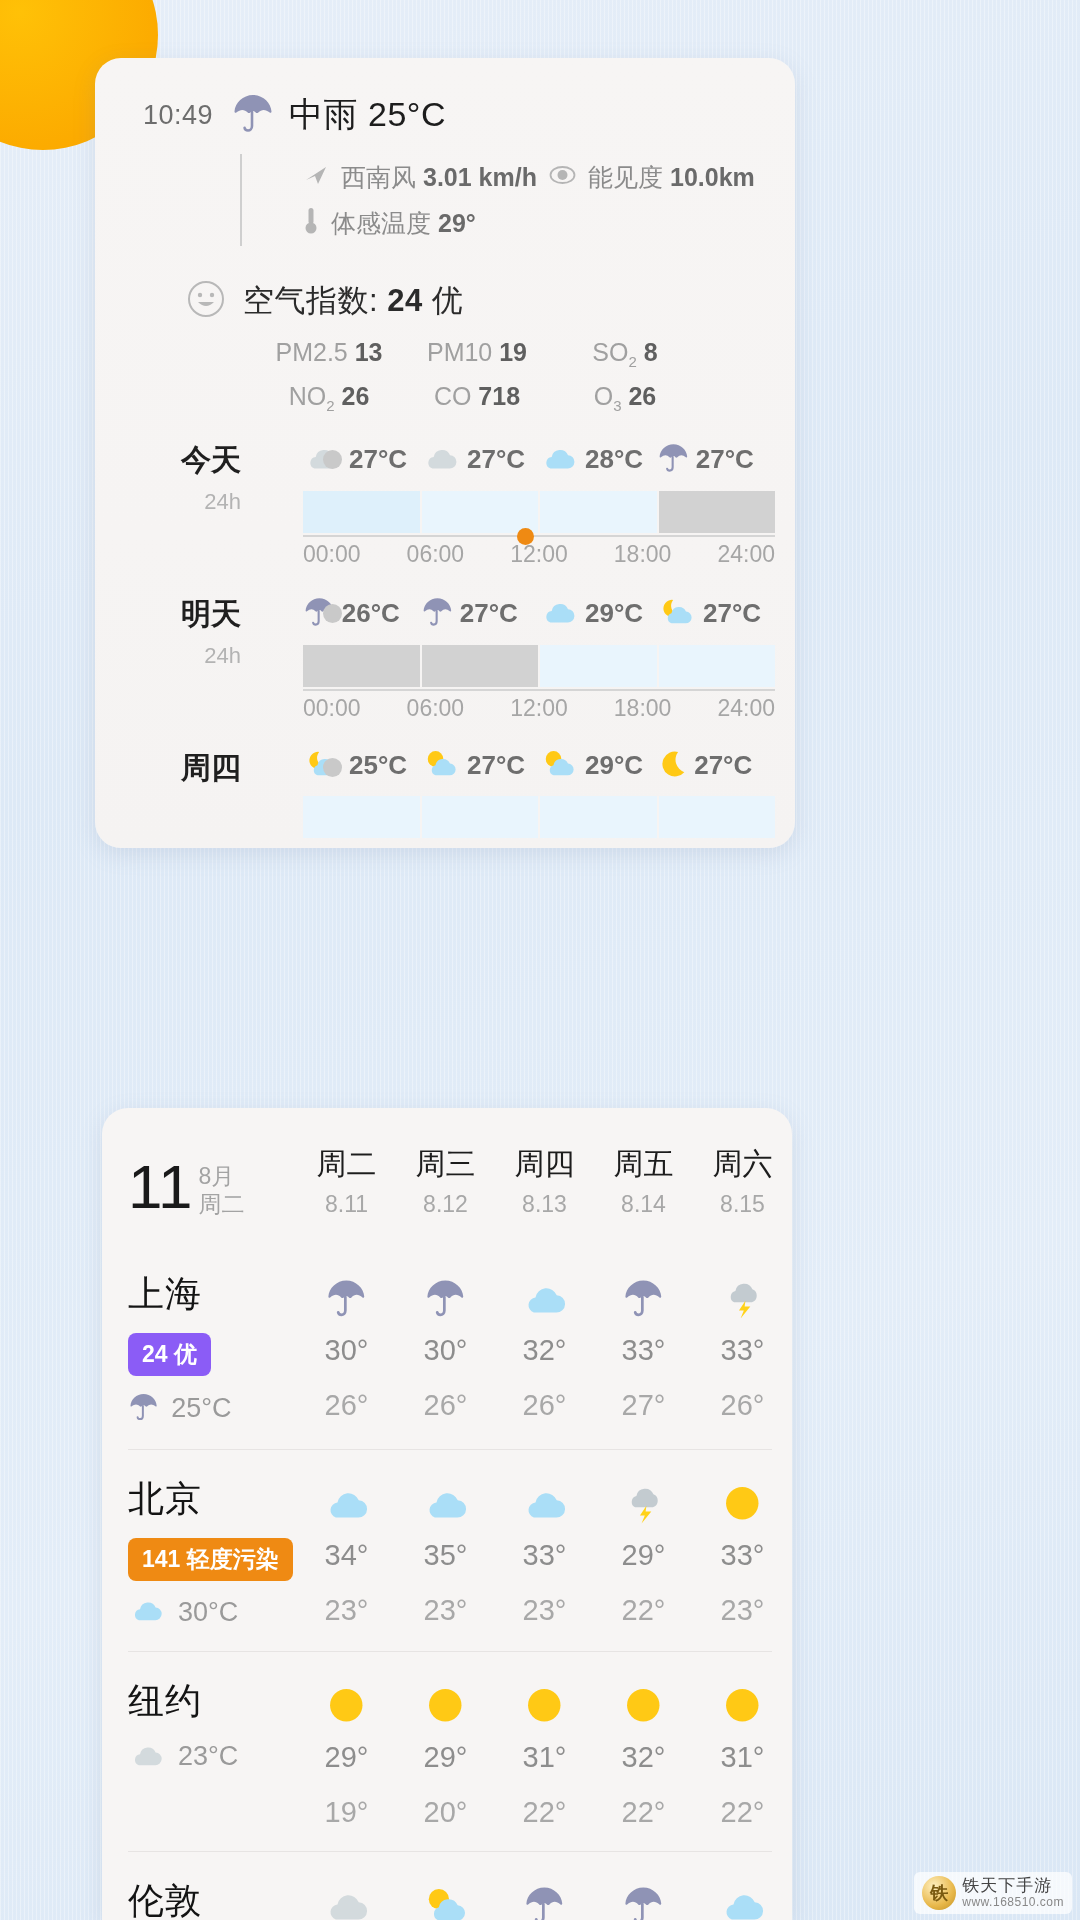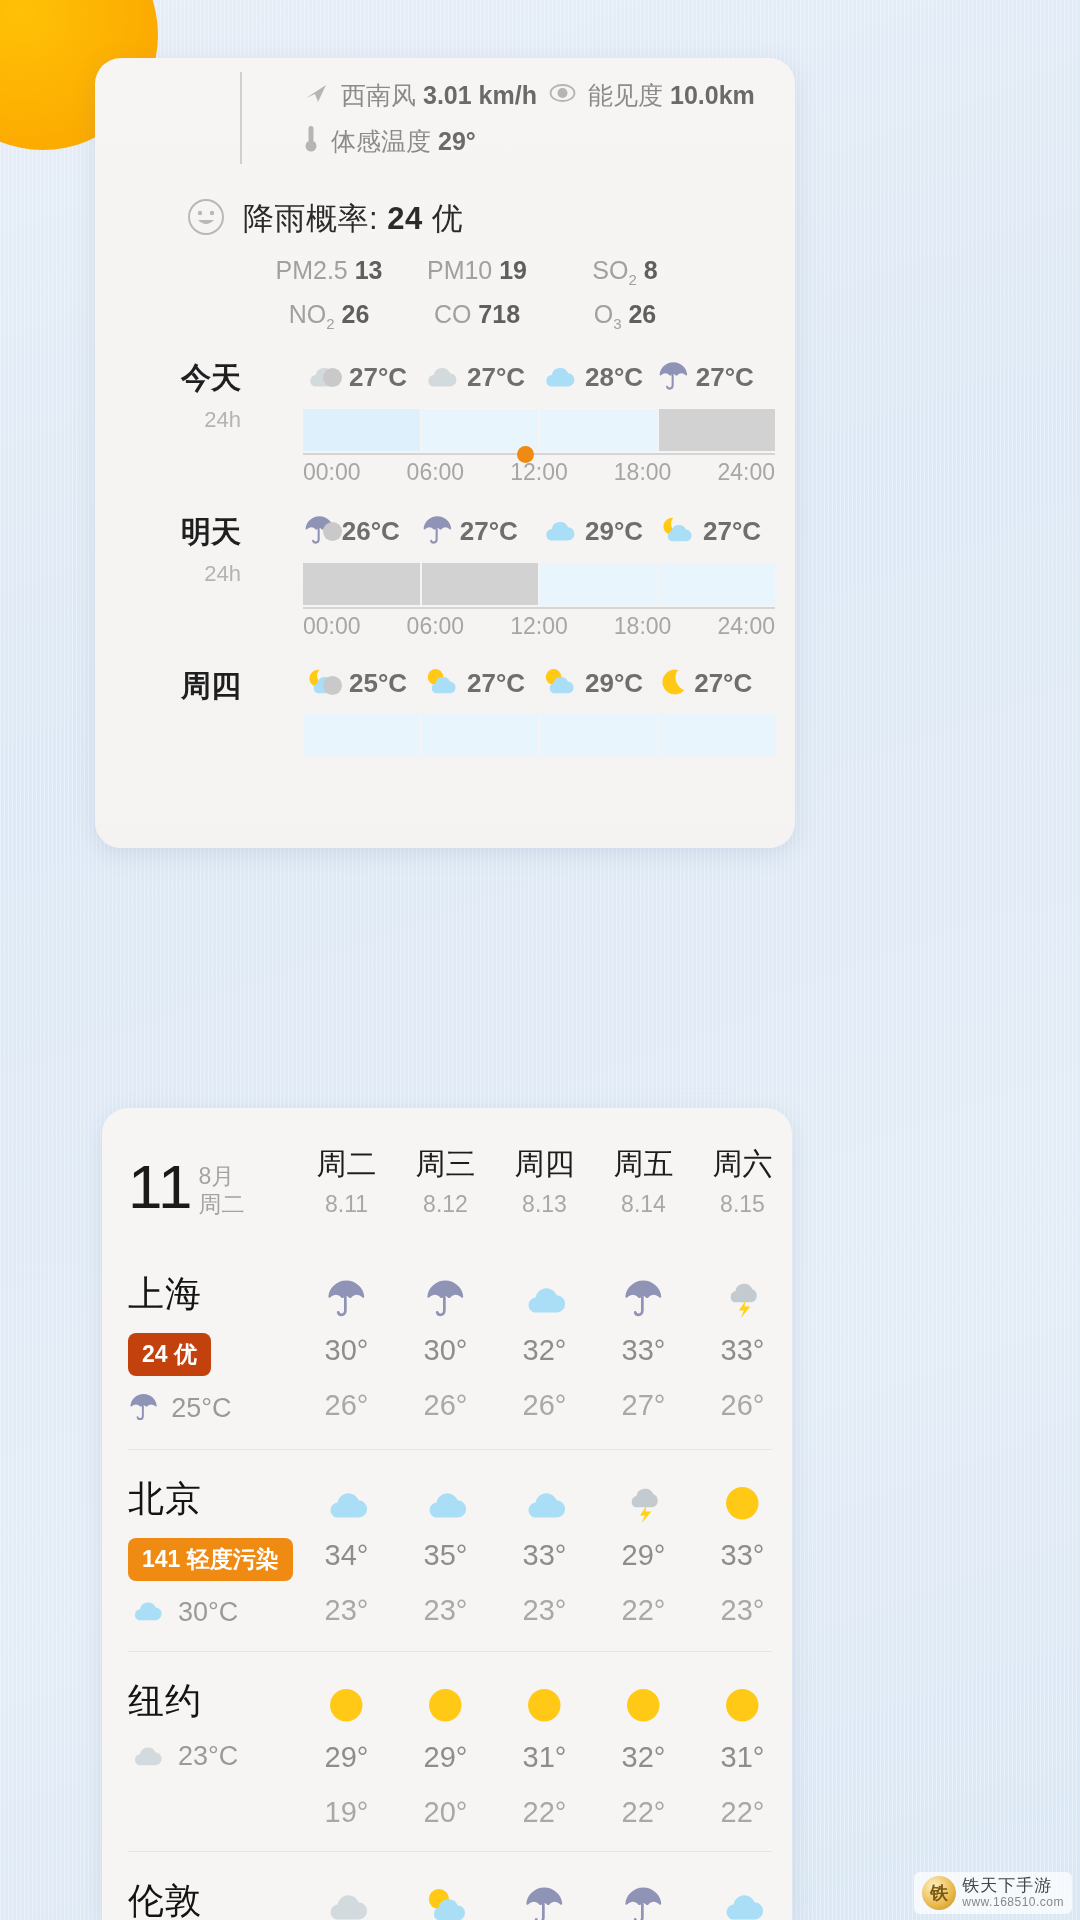--- a/index.html
+++ b/index.html
@@ -152,20 +152,33 @@
   .wm-txt .l2 { font-size: 12px; color: #888; letter-spacing: .5px; }
 </style>
 </head>
 <body>
 
 <div class="bg-texture"></div>
 <div class="sun-corner"></div>
 
 <div class="card" id="card-current">
 
+  <div class="cur-head">
+    <span class="cur-time">10:49</span>
+    <span class="cur-icon">
+      <svg width="44" height="46" viewBox="0 0 44 46">
+        <path d="M22 5C12 5 4 13 3.5 21.5c0 1.2 1 1.6 1.8 1 2-1.6 4.2-2.6 6-2.6 1.9 0 3.9 1 5.4 2.6.7.8 1.9.8 2.6 0 .6-.7 1.6-1.5 2.7-1.5s2.1.8 2.7 1.5c.7.8 1.9.8 2.6 0 1.5-1.6 3.5-2.6 5.4-2.6 1.8 0 4 1 6 2.6.8.6 1.8.2 1.8-1C40 13 32 5 22 5z" fill="#8f93b5"></path>
+        <path d="M21 22v14c0 3-2 4.5-4 4.5-1.8 0-3.2-1.2-3.4-2.6" stroke="#8f93b5" stroke-width="2.6" fill="none" stroke-linecap="round"></path>
+      </svg>
+    </span>
+    <span class="cur-cond">
+      <span>中雨</span>
+      <span>25°C</span>
+    </span>
+  </div>
 
   <div class="detail-wrap">
     <div class="vline"></div>
     <div class="detail-rows">
 
 
       <div class="drow">
         <div class="dcell">
           <span>
             <svg width="26" height="26" viewBox="0 0 26 26">
@@ -206,21 +219,21 @@
   <div class="aqi-line">
     <span>
       <svg width="38" height="38" viewBox="0 0 38 38">
         <circle cx="19" cy="19" r="17" fill="none" stroke="#b8b8b8" stroke-width="2"></circle>
         <circle cx="13" cy="15" r="2.2" fill="#b8b8b8"></circle>
         <circle cx="25" cy="15" r="2.2" fill="#b8b8b8"></circle>
         <path d="M11 22 Q19 30 27 22 Z" fill="#b8b8b8"></path>
       </svg>
     </span>
     <span class="aqi-text">
-      <span>降雨概率:</span>
+      <span>空气指数:</span>
       <b>24</b>
       <span>优</span>
     </span>
   </div>
 
   <div class="poll-grid">
     <div class="poll"><span>PM2.5</span> <b>13</b></div>
     <div class="poll"><span>PM10</span> <b>19</b></div>
     <div class="poll"><span>SO</span><sub>2</sub> <b>8</b></div>
     <div class="poll"><span>NO</span><sub>2</sub> <b>26</b></div>
@@ -412,21 +425,21 @@
         <div class="dcol">
       <div class="w">周六</div>
       <div class="d">8.15</div>
     </div>
       </div>
   </div>
   <div id="city-rows">
       <div class="city-row">
       <div class="city-left">
         <div class="city-name">上海</div>
-        <div class="aqi-badge" style="background:#c2410c">24 优</div><div class="city-now">
+        <div class="aqi-badge" style="background:#8b5cf6">24 优</div><div class="city-now">
          <span><svg width="31.159999999999997" height="33.44" viewBox="0 0 44 46">
         <path d="M22 5C12 5 4 13 3.5 21.5c0 1.2 1 1.6 1.8 1 2-1.6 4.2-2.6 6-2.6 1.9 0 3.9 1 5.4 2.6.7.8 1.9.8 2.6 0 .6-.7 1.6-1.5 2.7-1.5s2.1.8 2.7 1.5c.7.8 1.9.8 2.6 0 1.5-1.6 3.5-2.6 5.4-2.6 1.8 0 4 1 6 2.6.8.6 1.8.2 1.8-1C40 13 32 5 22 5z" fill="#8f93b5"></path>
         <path d="M21 22v14c0 3-2 4.5-4 4.5-1.8 0-3.2-1.2-3.4-2.6" stroke="#8f93b5" stroke-width="2.8" fill="none" stroke-linecap="round"></path>
               </svg></span>
          <span class="tmp">25°C</span>
        </div>
       </div>
       <div class="city-cols">
           <div class="ccol">
        <div class="ic">

